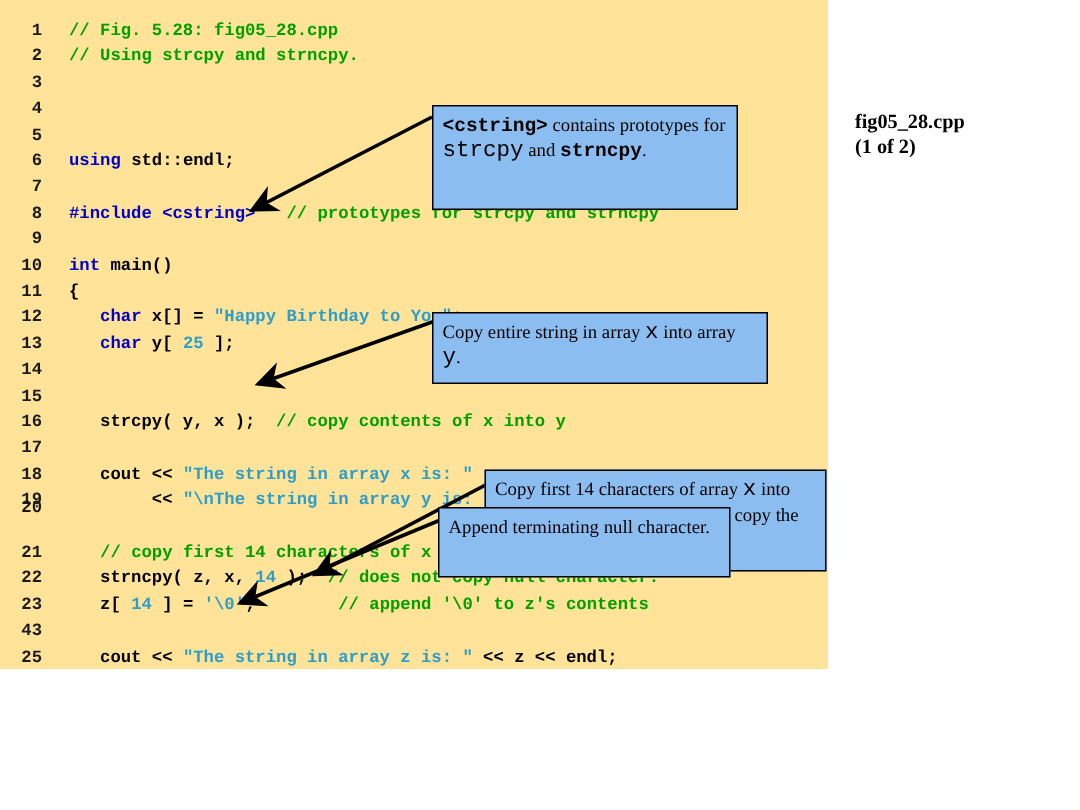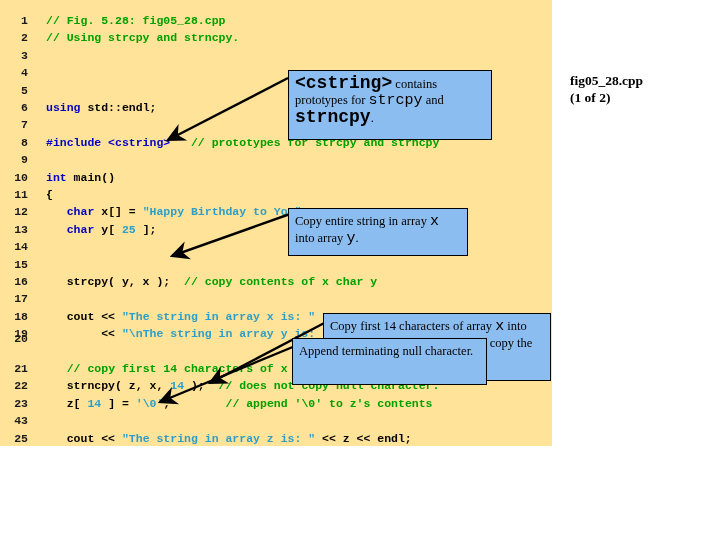--- a/index.html
+++ b/index.html
@@ -63,28 +63,28 @@
   }
   .callout .code {
     font-family: "Liberation Mono", "DejaVu Sans Mono", monospace;
     font-weight: normal;
     font-size: 15px;
     margin-top: 40px;
   }
   .callout .bigcode {
     font-family: "Liberation Mono", "DejaVu Sans Mono", monospace;
     font-weight: bold;
-    font-size: 18px;
+    font-size: 13px;
   }
 
   #callout-cstring {
     left: 288px; top: 70px; width: 204px; height: 70px;
   }
   #callout-copy-entire {
-    left: 288px; top: 208px; width: 180px; height: 48px;
+    left: 288px; top: 208px; width: 224px; height: 48px;
   }
   #callout-copy14 {
     left: 323px; top: 313px; width: 228px; height: 68px;
   }
   #callout-append-null {
     left: 292px; top: 338px; width: 195px; height: 47px;
   }
 
   
   #arrow-layer {
@@ -132,21 +132,21 @@
     <div class="gutter" style="top: 186px;">11</div>
     <div class="code-text" style="top: 186px; position: absolute; line-height: 18px; font-family: &quot;Liberation Mono&quot;, &quot;DejaVu Sans Mono&quot;, monospace; font-size: 11.5px; font-weight: bold;"><span class="tok-id">{</span></div>
     <div class="gutter" style="top: 203.4px;">12</div>
     <div class="code-text" style="top: 203.4px; position: absolute; line-height: 18px; font-family: &quot;Liberation Mono&quot;, &quot;DejaVu Sans Mono&quot;, monospace; font-size: 11.5px; font-weight: bold;"><span class="tok-id">   </span><span class="tok-kw">char</span><span class="tok-id"> x[] = </span><span class="tok-lit">"Happy Birthday to You"</span><span class="tok-id">;</span></div>
     <div class="gutter" style="top: 220.8px;">13</div>
     <div class="code-text" style="top: 220.8px; position: absolute; line-height: 18px; font-family: &quot;Liberation Mono&quot;, &quot;DejaVu Sans Mono&quot;, monospace; font-size: 11.5px; font-weight: bold;"><span class="tok-id">   </span><span class="tok-kw">char</span><span class="tok-id"> y[ </span><span class="tok-lit">25</span><span class="tok-id"> ];</span></div>
     <div class="gutter" style="top: 238.2px;">14</div>
     <div class="gutter" style="top: 255.6px;">15</div>
     <div class="code-text" style="top: 255.6px; position: absolute; line-height: 18px; font-family: &quot;Liberation Mono&quot;, &quot;DejaVu Sans Mono&quot;, monospace; font-size: 11.5px; font-weight: bold;"></div>
     <div class="gutter" style="top: 273px;">16</div>
-    <div class="code-text" style="top: 273px; position: absolute; line-height: 18px; font-family: &quot;Liberation Mono&quot;, &quot;DejaVu Sans Mono&quot;, monospace; font-size: 11.5px; font-weight: bold;"><span class="tok-id">   strcpy( y, x );  </span><span class="tok-cmt">// copy contents of x char y</span></div>
+    <div class="code-text" style="top: 273px; position: absolute; line-height: 18px; font-family: &quot;Liberation Mono&quot;, &quot;DejaVu Sans Mono&quot;, monospace; font-size: 11.5px; font-weight: bold;"><span class="tok-id">   strcpy( y, x );  </span><span class="tok-cmt">// copy contents of x into y</span></div>
     <div class="gutter" style="top: 290.4px;">17</div>
     <div class="code-text" style="top: 290.4px; position: absolute; line-height: 18px; font-family: &quot;Liberation Mono&quot;, &quot;DejaVu Sans Mono&quot;, monospace; font-size: 11.5px; font-weight: bold;"></div>
     <div class="gutter" style="top: 307.8px;">18</div>
     <div class="code-text" style="top: 307.8px; position: absolute; line-height: 18px; font-family: &quot;Liberation Mono&quot;, &quot;DejaVu Sans Mono&quot;, monospace; font-size: 11.5px; font-weight: bold;"><span class="tok-id">   cout &lt;&lt; </span><span class="tok-lit">"The string in array x is: "</span></div>
     <div class="gutter" style="top: 325.2px;">19</div>
     <div class="code-text" style="top: 325.2px; position: absolute; line-height: 18px; font-family: &quot;Liberation Mono&quot;, &quot;DejaVu Sans Mono&quot;, monospace; font-size: 11.5px; font-weight: bold;"><span class="tok-id">        &lt;&lt; </span><span class="tok-lit">"\nThe string in array y is: "</span></div>
     <div class="gutter" style="top: 330px;">20</div>
     <div class="code-text" style="top: 342.6px; position: absolute; line-height: 18px; font-family: &quot;Liberation Mono&quot;, &quot;DejaVu Sans Mono&quot;, monospace; font-size: 11.5px; font-weight: bold;"></div>
     <div class="gutter" style="top: 360px;">21</div>
     <div class="code-text" style="top: 360px; position: absolute; line-height: 18px; font-family: &quot;Liberation Mono&quot;, &quot;DejaVu Sans Mono&quot;, monospace; font-size: 11.5px; font-weight: bold;"><span class="tok-id">   </span><span class="tok-cmt">// copy first 14 characters of x into z</span></div>

